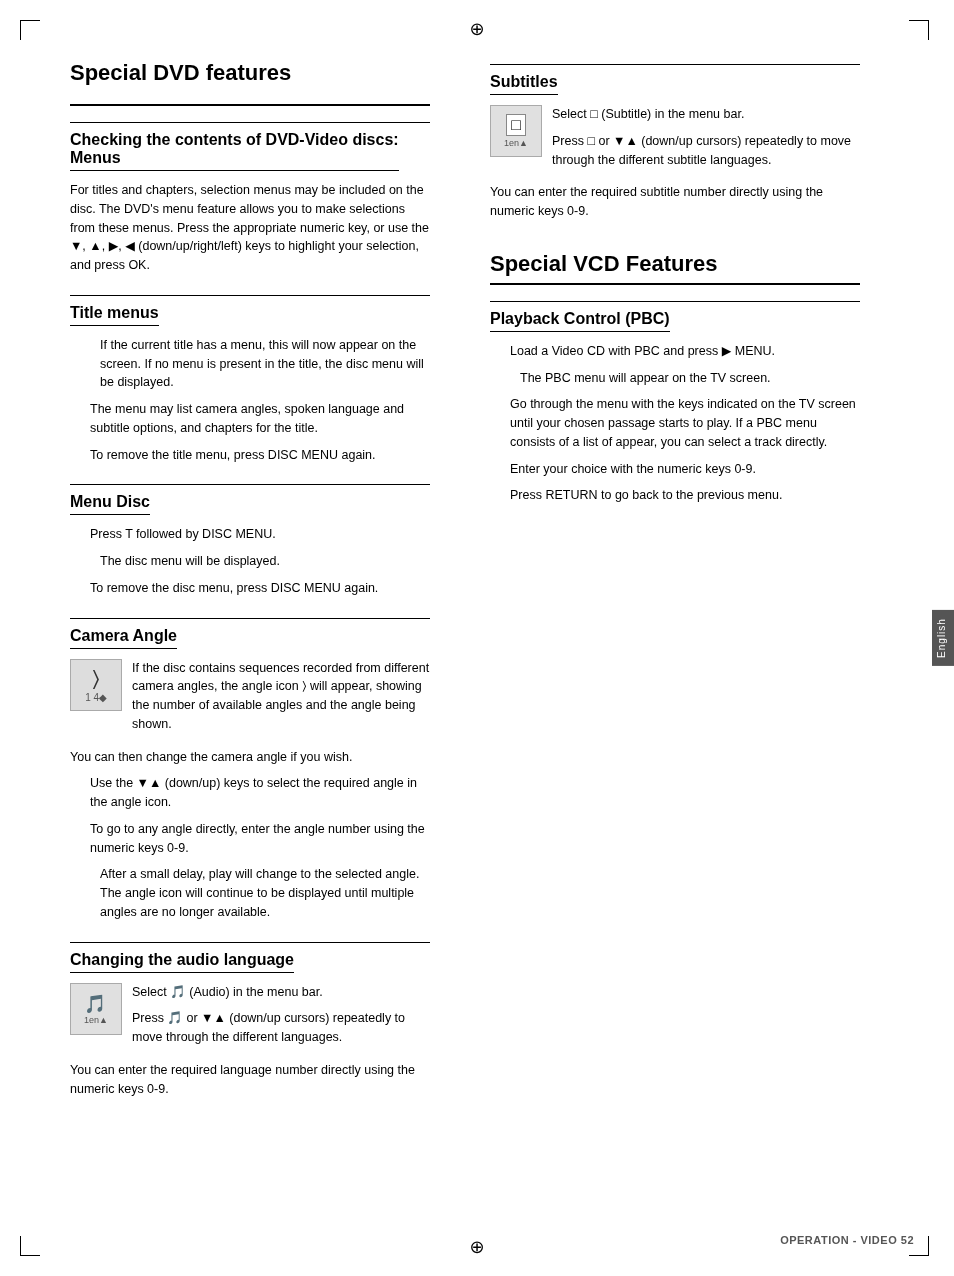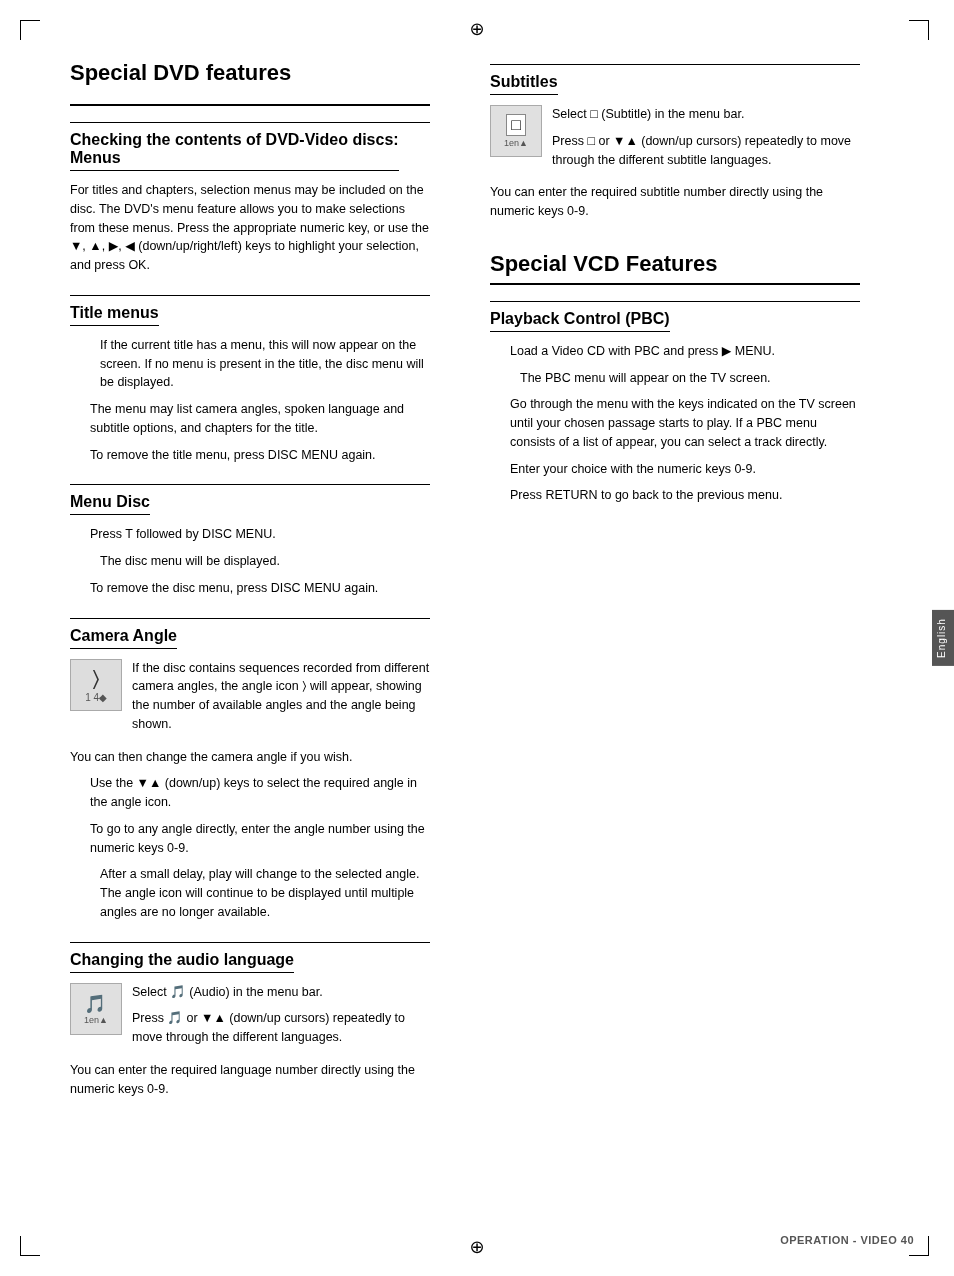--- a/index.html
+++ b/index.html
@@ -283,14 +283,14 @@
         <div class="subsection-title">Playback Control (PBC)</div>
         <p class="indent">Load a Video CD with PBC and press ▶ <strong>MENU</strong>.</p>
         <p class="indent2">The PBC menu will appear on the TV screen.</p>
         <p class="indent">Go through the menu with the keys indicated on the TV screen until your chosen passage starts to play. If a PBC menu consists of a list of appear, you can select a track directly.</p>
         <p class="indent">Enter your choice with the numeric keys <strong>0-9</strong>.</p>
         <p class="indent">Press <strong>RETURN</strong> to go back to the previous menu.</p>
       </div>
     </div>
   </div>
 
-  <div class="footer">OPERATION - VIDEO 40</div>
+  <div class="footer">OPERATION - VIDEO 52</div>
 </div>
 
 </body></html>

